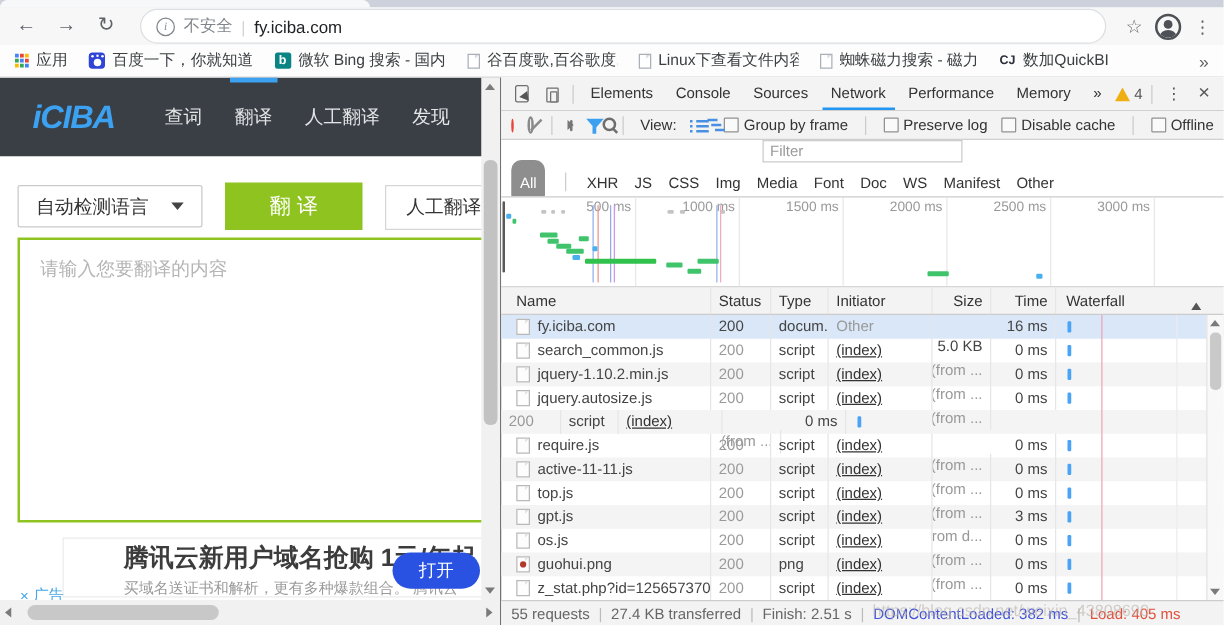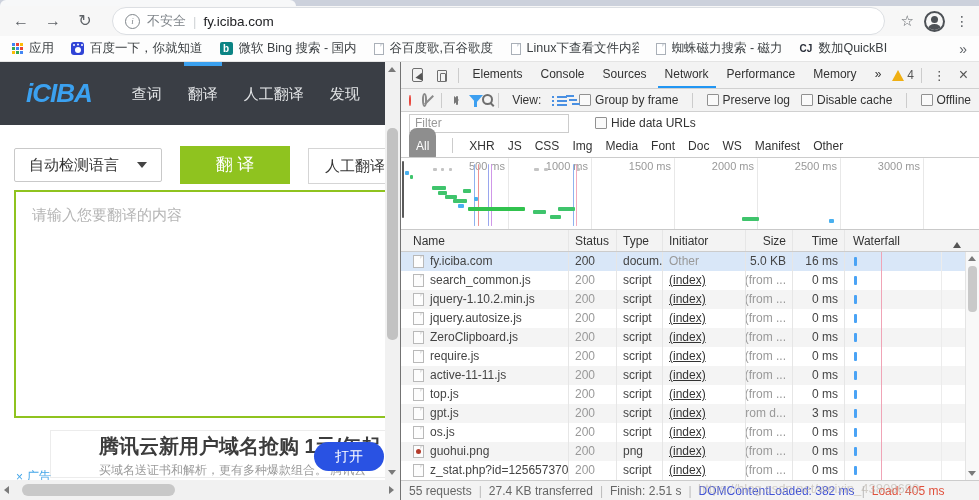--- a/index.html
+++ b/index.html
@@ -90,21 +90,21 @@
   .ico-search{width:13px;height:13px;position:relative;}
   .ico-search::before{content:'';position:absolute;left:0;top:0;width:7px;height:7px;border:2px solid #6e6e6e;border-radius:50%;}
   .ico-search::after{content:'';position:absolute;left:9px;top:8px;width:2px;height:5px;background:#6e6e6e;transform:rotate(-45deg);}
   .ico-viewlist{width:15px;height:11px;position:relative;}
   .ico-viewlist::before{content:'';position:absolute;left:0;top:1px;width:2px;height:2px;background:#4a90e2;box-shadow:0 4px #4a90e2,0 8px #4a90e2;}
   .ico-viewlist::after{content:'';position:absolute;left:5px;top:1px;width:10px;height:2px;background:#4a90e2;box-shadow:0 4px #4a90e2,0 8px #4a90e2;}
   .ico-wfall{width:15px;height:11px;position:relative;}
   .ico-wfall::before{content:'';position:absolute;left:0;top:0;width:8px;height:2px;background:#4a90e2;box-shadow:3px 4px #4a90e2,6px 8px #4a90e2;}
   .chk{width:10px;height:10px;border:1px solid #919191;border-radius:1px;background:#fafafa;display:inline-block;margin-right:4px;vertical-align:-1px;}
   .chk-item{display:flex;align-items:center;white-space:nowrap;cursor:pointer;}
-  .dt-filterrow{position:absolute;left:0;top:50px;width:578px;height:22px;background:#fff;display:flex;align-items:center;padding:0 8px;box-sizing:border-box;gap:26px;}
+  .dt-filterrow{position:absolute;left:0;top:50px;width:578px;height:22px;background:#fff;display:flex;align-items:center;padding:0 8px;box-sizing:border-box;gap:26px;flex-direction:column;}
   .filter-input{width:148px;height:15px;border:1px solid #ccc;font-size:12px;padding:1px 5px;font-family:inherit;color:#333;outline:none;}
   .filter-input::placeholder{color:#999;}
   .dt-pills{position:absolute;left:0;top:72px;width:578px;height:23px;background:#fff;display:flex;align-items:center;padding:0 8px;box-sizing:border-box;gap:13px;font-size:12px;color:#333;}
   .pill-all{background:#8e8e8e;color:#fff;border-radius:8px;padding:11px 7px;cursor:pointer;}
   .pill{cursor:pointer;white-space:nowrap;}
   .dt-overview{position:absolute;left:0;top:95px;width:578px;height:73px;background:#fff;border-top:1px solid #ccc;border-bottom:1px solid #c9c9c9;box-sizing:border-box;overflow:hidden;}
   .tick{position:absolute;top:2px;width:60px;text-align:right;font-size:11px;color:#999;}
   .mark{position:absolute;height:4px;border-radius:1px;}
   
   .dt-header{position:absolute;left:0;top:168px;width:578px;height:22px;background:#f3f3f3;border-bottom:1px solid #ccc;display:flex;align-items:center;box-sizing:border-box;font-size:12px;color:#333;}
@@ -116,21 +116,21 @@
   .c-size{width:47px;justify-content:flex-end;padding-right:6px;}
   .c-time{width:52px;justify-content:flex-end;padding-right:6px;}
   .c-wf{flex:1;border-right:none;}
   .sort-up{position:absolute;right:18px;top:8px;border:4px solid transparent;border-bottom:6px solid #555;width:0;height:0;}
   .dt-rows{position:absolute;left:0;top:190px;width:578px;height:228px;overflow:hidden;}
   .row{display:flex;height:19px;line-height:19px;font-size:12px;color:#444;cursor:pointer;}
   .row.even:not(.selected){background:#f4f4f4;}
   .row.selected{background:#d9e7f8;}
   .row .c-status{color:#999;}
   .row.selected .c-status{color:#444;}
-  .row .c-size{color:#999;}
+  .row .c-size{color:#999;margin-top:16px;}
   .row.selected .c-size{color:#444;}
   .row .init-txt{text-decoration:underline;color:#333;}
   .row.selected .init-txt{text-decoration:none;color:#999;}
   .doc-icon{width:9px;height:11px;border:1px solid #b9b9b9;background:#fdfdfd;position:relative;flex:none;}
   .doc-icon::before{content:'';position:absolute;right:0;top:0;border-left:3px solid #e2e2e2;border-bottom:3px solid transparent;}
   .row.img .doc-icon::after{content:'';position:absolute;left:1.5px;top:2.5px;width:5px;height:5px;border-radius:50%;background:#b33a2a;}
   .wf-tick{width:3px;height:9px;background:#4aa3f5;margin-left:9px;border-radius:1px;}
   .wf-load-line{position:absolute;left:480px;top:190px;width:1px;height:228px;background:#f0a4b6;z-index:5;}
   .wf-grid-line{position:absolute;left:540px;top:190px;width:1px;height:228px;background:#ececec;}
   .dt-scroll{position:absolute;left:564px;top:190px;width:14px;height:228px;background:#f8f8f8;border-left:1px solid #e4e4e4;box-sizing:border-box;z-index:6;}
@@ -481,24 +481,20 @@
           <span class="init-txt">(index)</span>
         </div>
         <div class="cell c-size">(from ...</div>
         <div class="cell c-time">0 ms</div>
         <div class="cell c-wf">
           <span class="wf-tick"></span>
         </div>
       </div>
 
       <div class="row even">
-        <div class="cell c-name">
-          <span class="doc-icon"></span>
-          <span>ZeroClipboard.js</span>
-        </div>
         <div class="cell c-status">200</div>
         <div class="cell c-type">script</div>
         <div class="cell c-init">
           <span class="init-txt">(index)</span>
         </div>
         <div class="cell c-size">(from ...</div>
         <div class="cell c-time">0 ms</div>
         <div class="cell c-wf">
           <span class="wf-tick"></span>
         </div>

